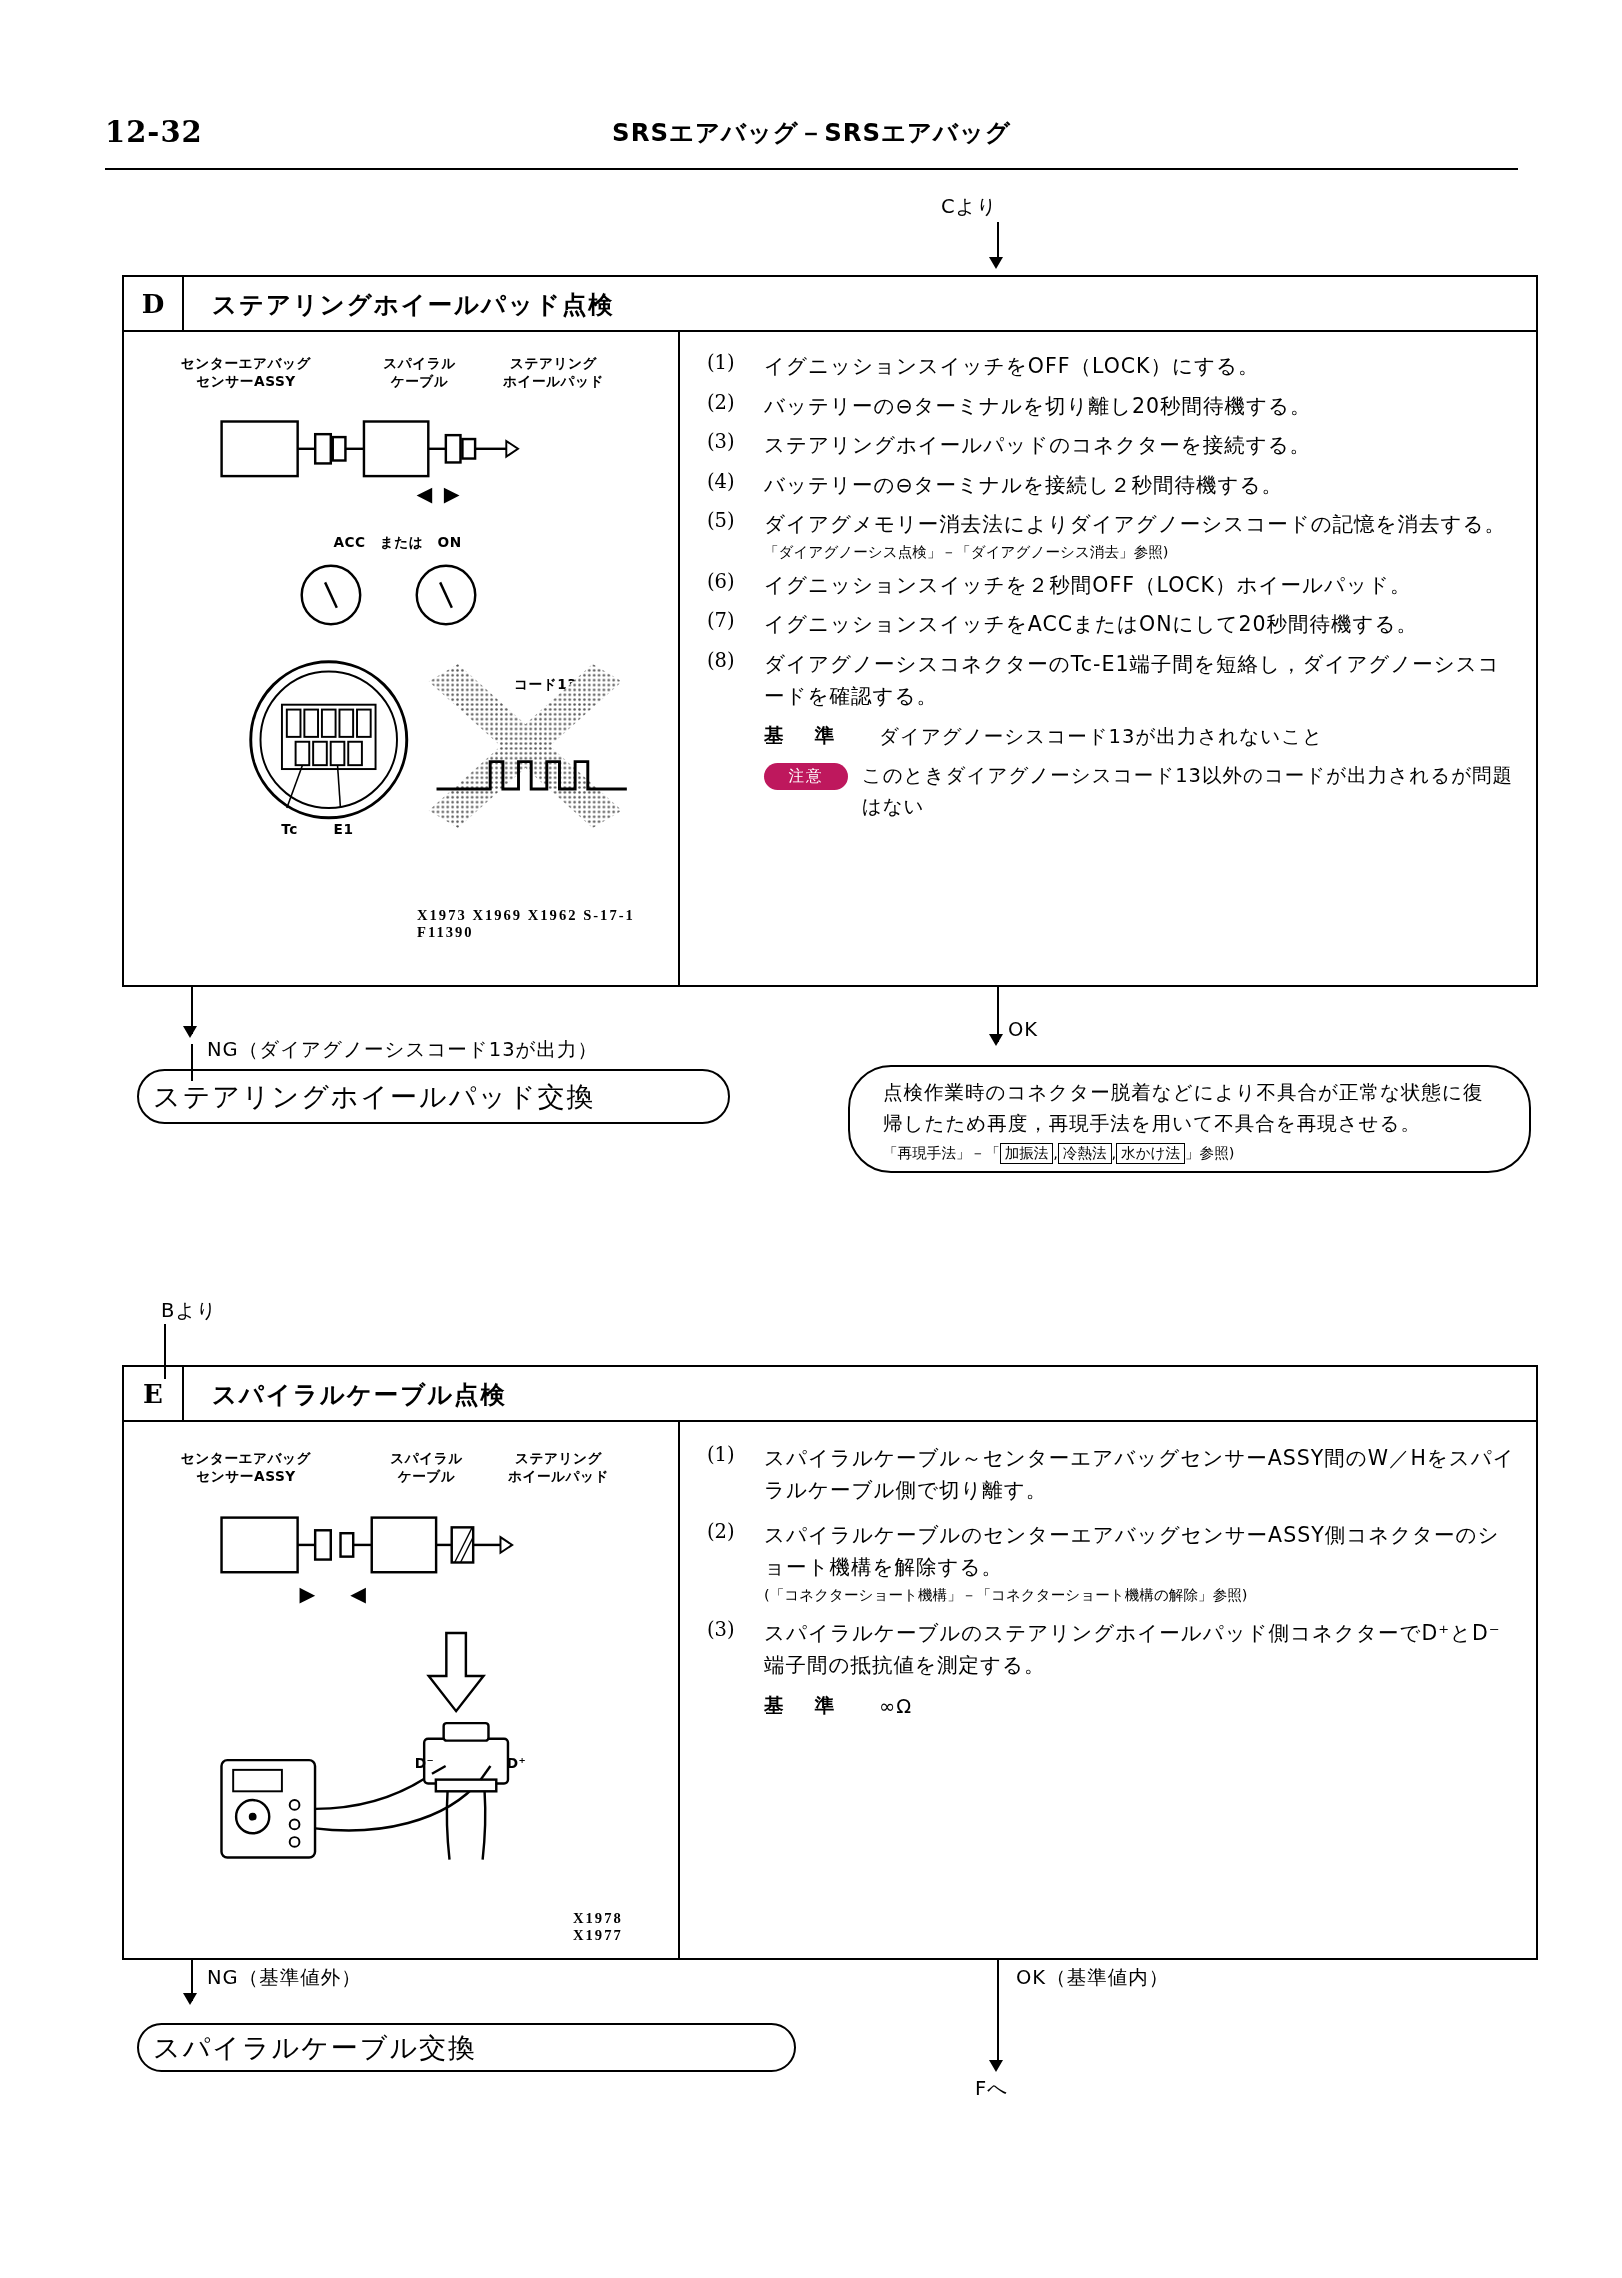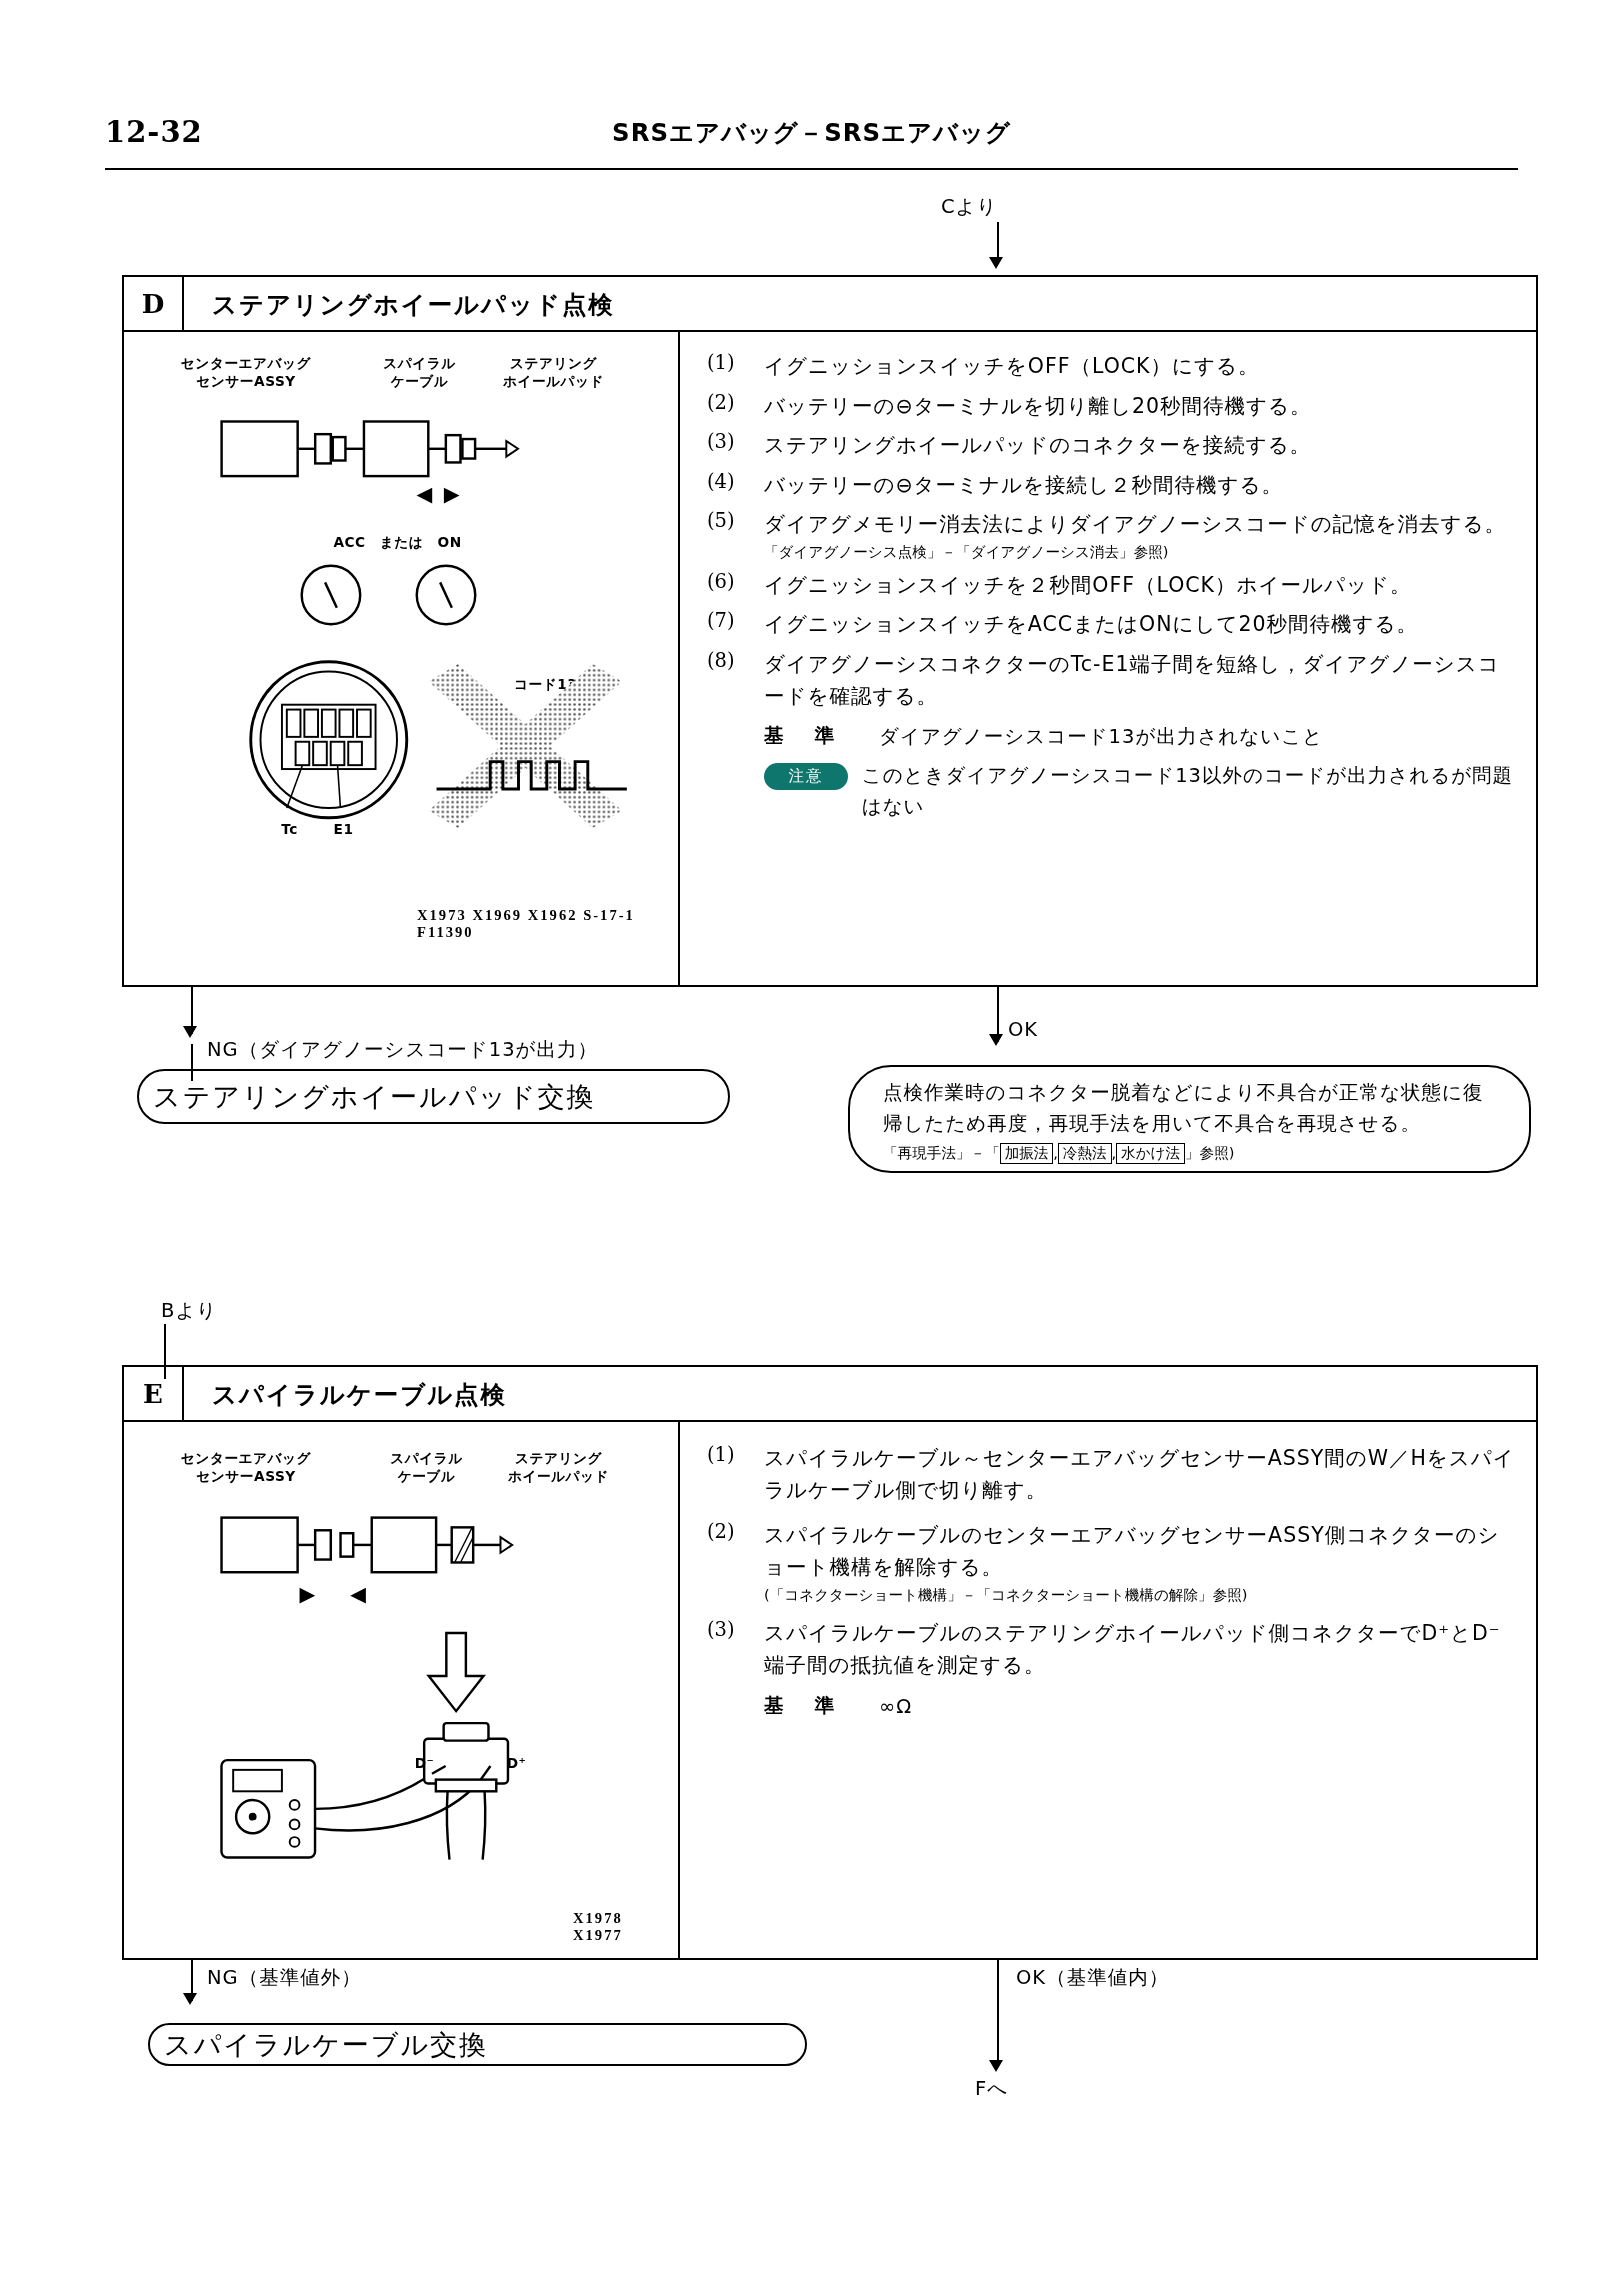--- a/index.html
+++ b/index.html
@@ -74,21 +74,21 @@
   }
   .step-sub {
     margin-left:57px; margin-top:2px;
     font-size:14.6px; letter-spacing:0px;
   }
   .crit-row { margin-left:57px; margin-top:9.8px; display:flex; align-items:flex-start; }
   .crit-label { font-size:19.5px; font-weight:bold; letter-spacing:5.9px; width:115px; flex:none; }
   .crit-text { font-size:19.5px; letter-spacing:1px; line-height:1.5; }
   .note-row { margin-left:57px; margin-top:9.8px; display:flex; align-items:flex-start; }
   .note-pill {
-    flex:none; width:84px; height:27px; border-radius:13.7px; background:#0f766e;
+    flex:none; width:84px; height:27px; border-radius:13.7px; background:#be185d;
     color:#fff; font-size:15.6px; display:flex; align-items:center; justify-content:center;
     letter-spacing:2px; margin-right:13.7px; margin-top:2px;
   }
   .note-text { font-size:19.5px; letter-spacing:1px; line-height:1.55; }
 
   
   .rbox {
     position:absolute; border:2px solid #000; border-radius:31px; box-sizing:border-box;
     display:flex; align-items:center;
   }
@@ -349,21 +349,21 @@
         <div class="crit-label">基　準</div>
         <div class="crit-text">∞Ω</div>
       </div>
     </div>
   </div>
 
   <div class="vline" style="left:191px; top:1960px; height:41px;"></div>
   <div class="arrow-down" style="left:183px; top:1993px;"></div>
   <div class="lbl jp" style="left:207px; top:1964px;">NG（基準値外）</div>
 
-  <div class="rbox" style="left:148px; top:2023px; width:659px; height:43px;">
+  <div class="rbox" style="left:137px; top:2023px; width:659px; height:49px;">
     <div class="rbox-txt jp">スパイラルケーブル交換</div>
   </div>
 
   <div class="vline" style="left:997px; top:1960px; height:107px;"></div>
   <div class="arrow-down" style="left:989px; top:2060px;"></div>
   <div class="lbl jp" style="left:1016px; top:1964px;">OK（基準値内）</div>
   <div class="lbl jp" style="left:975px; top:2075px;">Fへ</div>
 
 </div>
 

